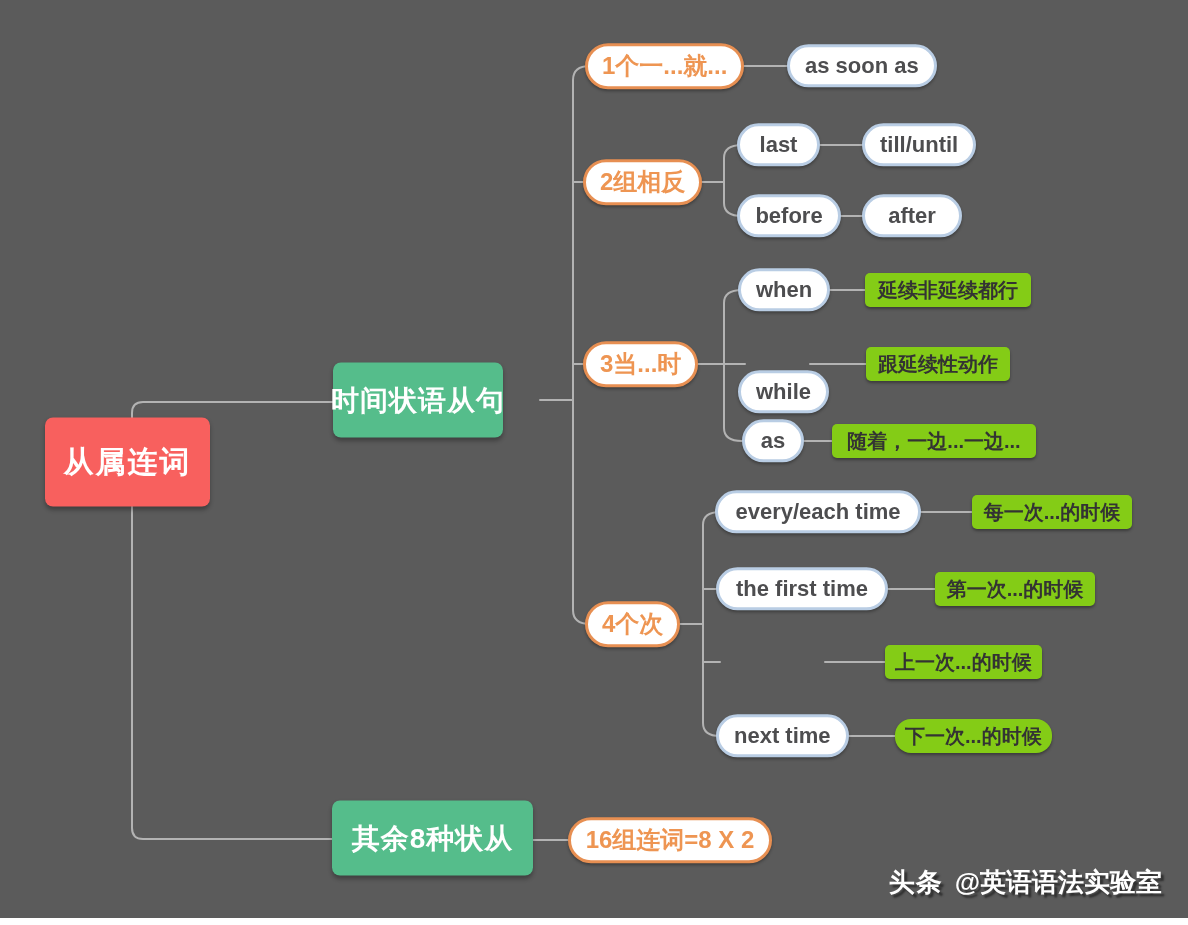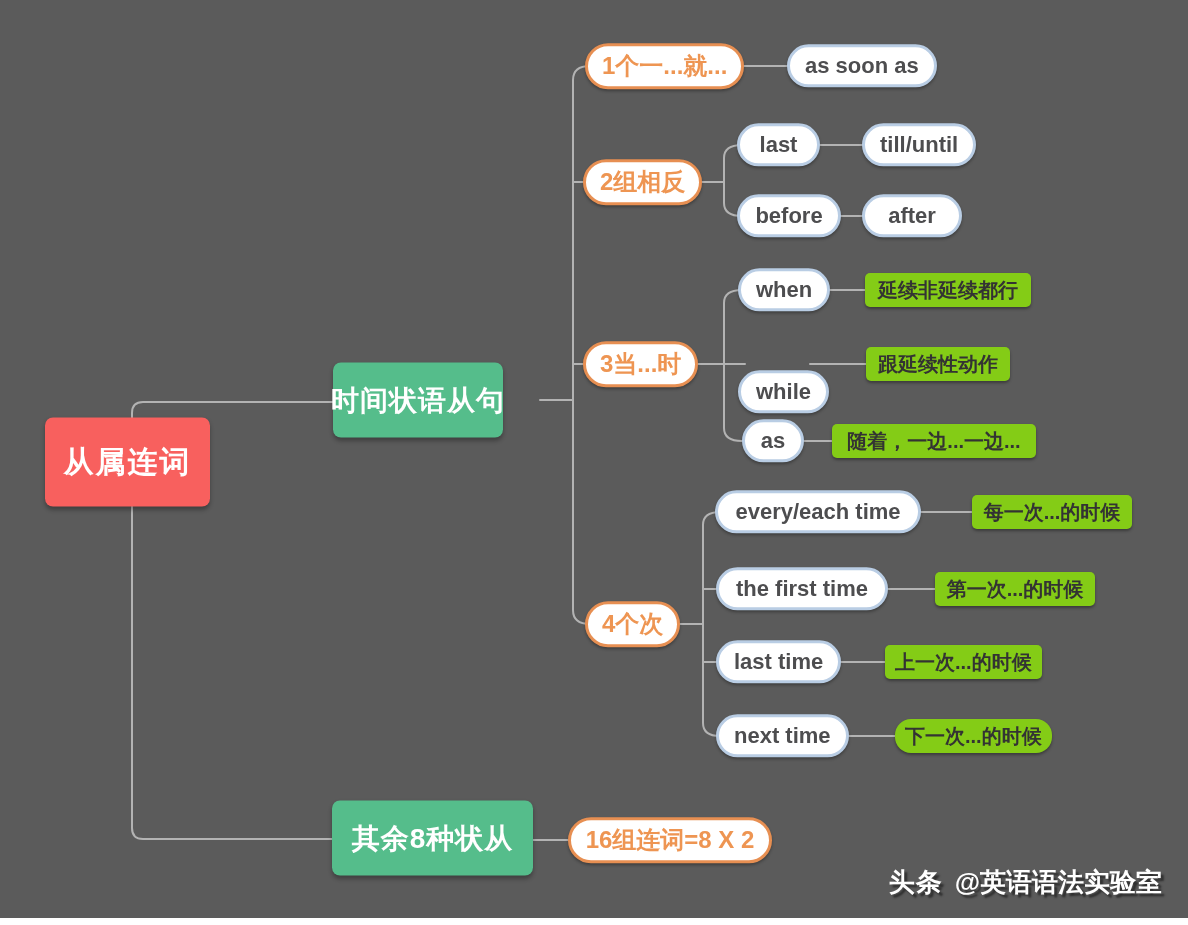--- a/index.html
+++ b/index.html
@@ -109,21 +109,20 @@
   <div class="node pill-blue" style="left:738px;top:364px;min-width:85px;margin-top:28px;">while</div>
   <div class="node note" style="left:866px;top:364px;min-width:144px;">跟延续性动作</div>
   <div class="node pill-blue" style="left:742px;top:441px;min-width:62px;">as</div>
   <div class="node note" style="left:832px;top:441px;min-width:204px;">随着，一边...一边...</div>
 
   <div class="node pill-orange" style="left:585px;top:624px;min-width:90px;">4个次</div>
   <div class="node pill-blue" style="left:715px;top:512px;min-width:206px;">every/each time</div>
   <div class="node note" style="left:972px;top:512px;min-width:160px;">每一次...的时候</div>
   <div class="node pill-blue" style="left:716px;top:589px;min-width:172px;">the first time</div>
   <div class="node note" style="left:935px;top:589px;min-width:160px;">第一次...的时候</div>
-  <div class="node pill-blue" style="left:716px;top:662px;min-width:122px;">last time</div>
   <div class="node note" style="left:885px;top:662px;min-width:156px;">上一次...的时候</div>
   <div class="node pill-blue" style="left:716px;top:736px;min-width:132px;">next time</div>
   <div class="node note" style="left:895px;top:736px;min-width:156px;border-radius:16px;">下一次...的时候</div>
 
   <div class="node box-green" style="left:332px;top:838px;width:201px;height:75px;">其余8种状从</div>
   <div class="node pill-orange" style="left:568px;top:840px;min-width:204px;">16组连词=8 X 2</div>
 
   <div id="watermark">
     <span class="brand">头条</span><span>@英语语法实验室</span>
   </div>

